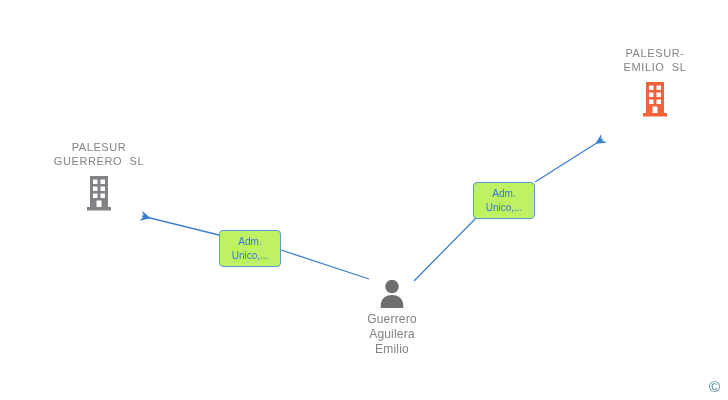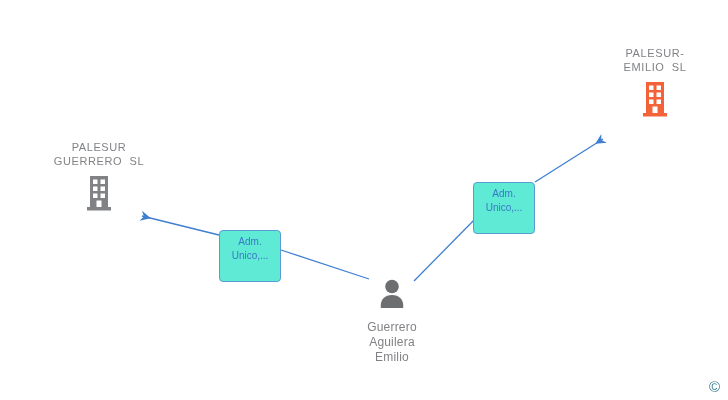--- a/index.html
+++ b/index.html
@@ -39,28 +39,28 @@
     font-size: 12px;
     line-height: 15px;
     color: #808285;
   }
   .icon-wrap {
     display: block;
     line-height: 0;
   }
   .edge-label {
     position: absolute;
-    background: #5eead4;
+    background: #bef264;
     border: 1px solid #5b9bd5;
     border-radius: 4px;
     color: #3c78c8;
     font-size: 10px;
     line-height: 14px;
     text-align: center;
-    padding: 4px 6px 18px 6px;
+    padding: 4px 6px 3px 6px;
     white-space: pre;
     box-sizing: border-box;
   }
   #watermark {
     position: absolute;
     right: 8px;
     bottom: 6px;
     display: flex;
     align-items: center;
     gap: 4px;
@@ -158,21 +158,21 @@
   <div class="node" style="left:322px; top:278px; width:140px;">
     <span class="icon-wrap">
       <svg width="30" height="30" viewBox="0 0 30 30">
         <g fill="#6d6e70">
           <circle cx="15" cy="8.5" r="6.8"></circle>
           <path d="M15,17 C22.2,17 26.2,21.4 26.2,27.2 L26.2,30 L3.8,30 L3.8,27.2
                    C3.8,21.4 7.8,17 15,17 Z"></path>
         </g>
       </svg>
     </span>
-    <div class="node-caption person" style="margin-top:12px;">Guerrero
+    <div class="node-caption person" style="margin-top:4px;">Guerrero
 Aguilera
 Emilio</div>
   </div>
 
   <div class="edge-label" style="left:219px; top:230px; width:62px;">Adm.
 Unico,...</div>
 
   <div class="edge-label" style="left:473px; top:182px; width:62px;">Adm.
 Unico,...</div>
 

